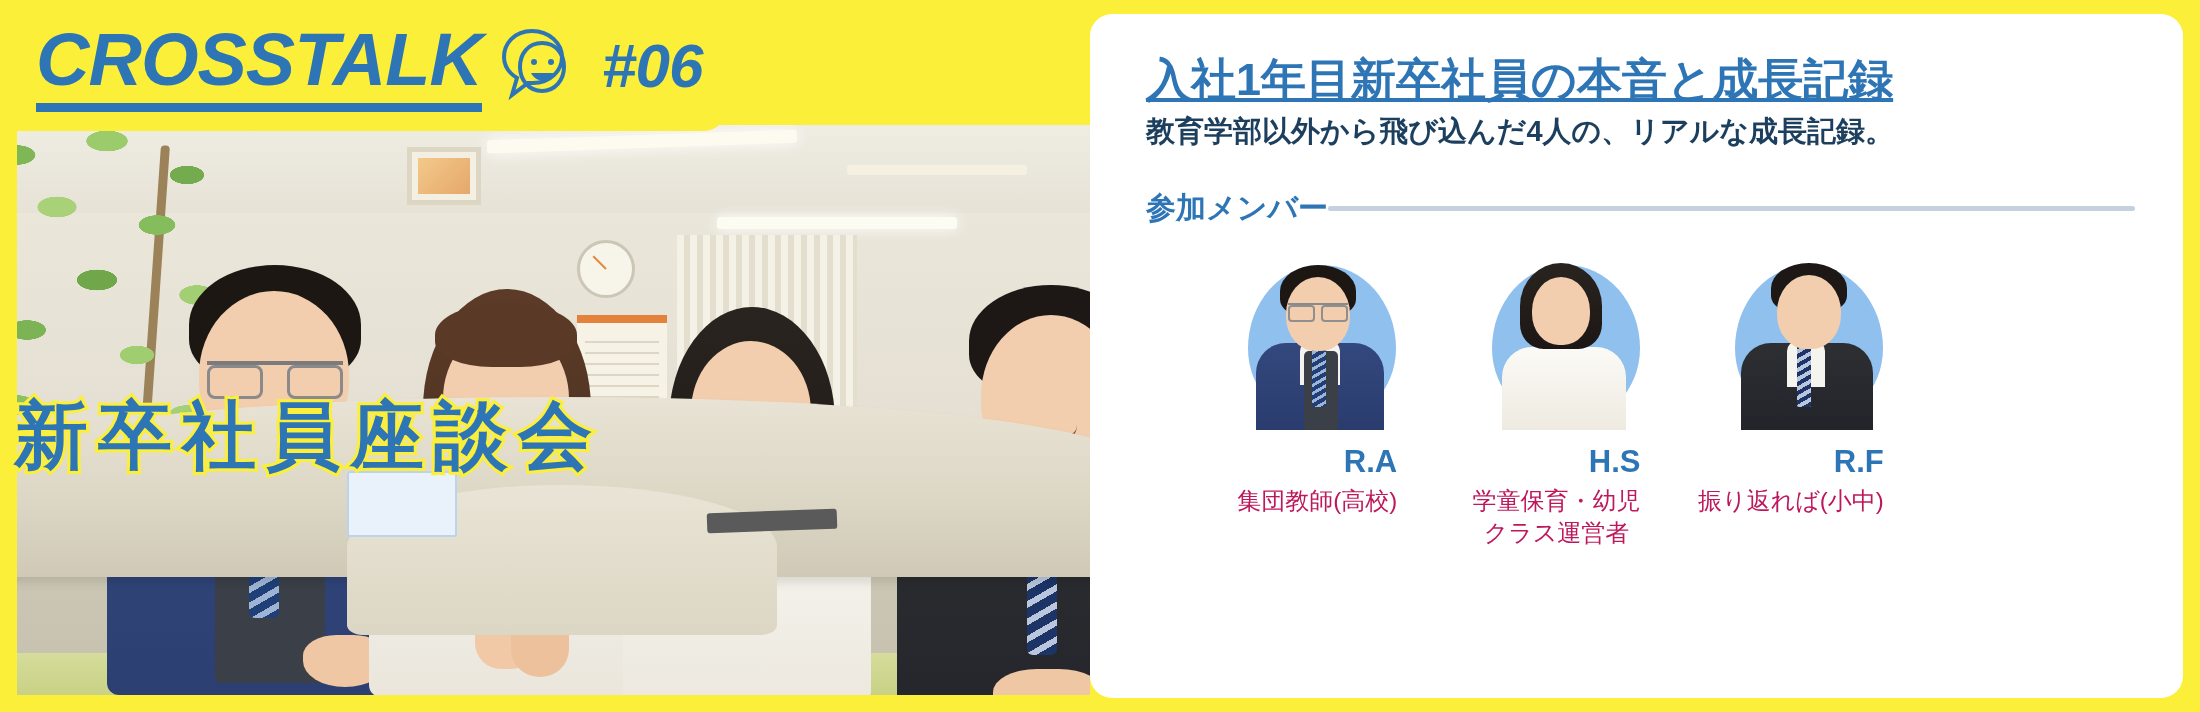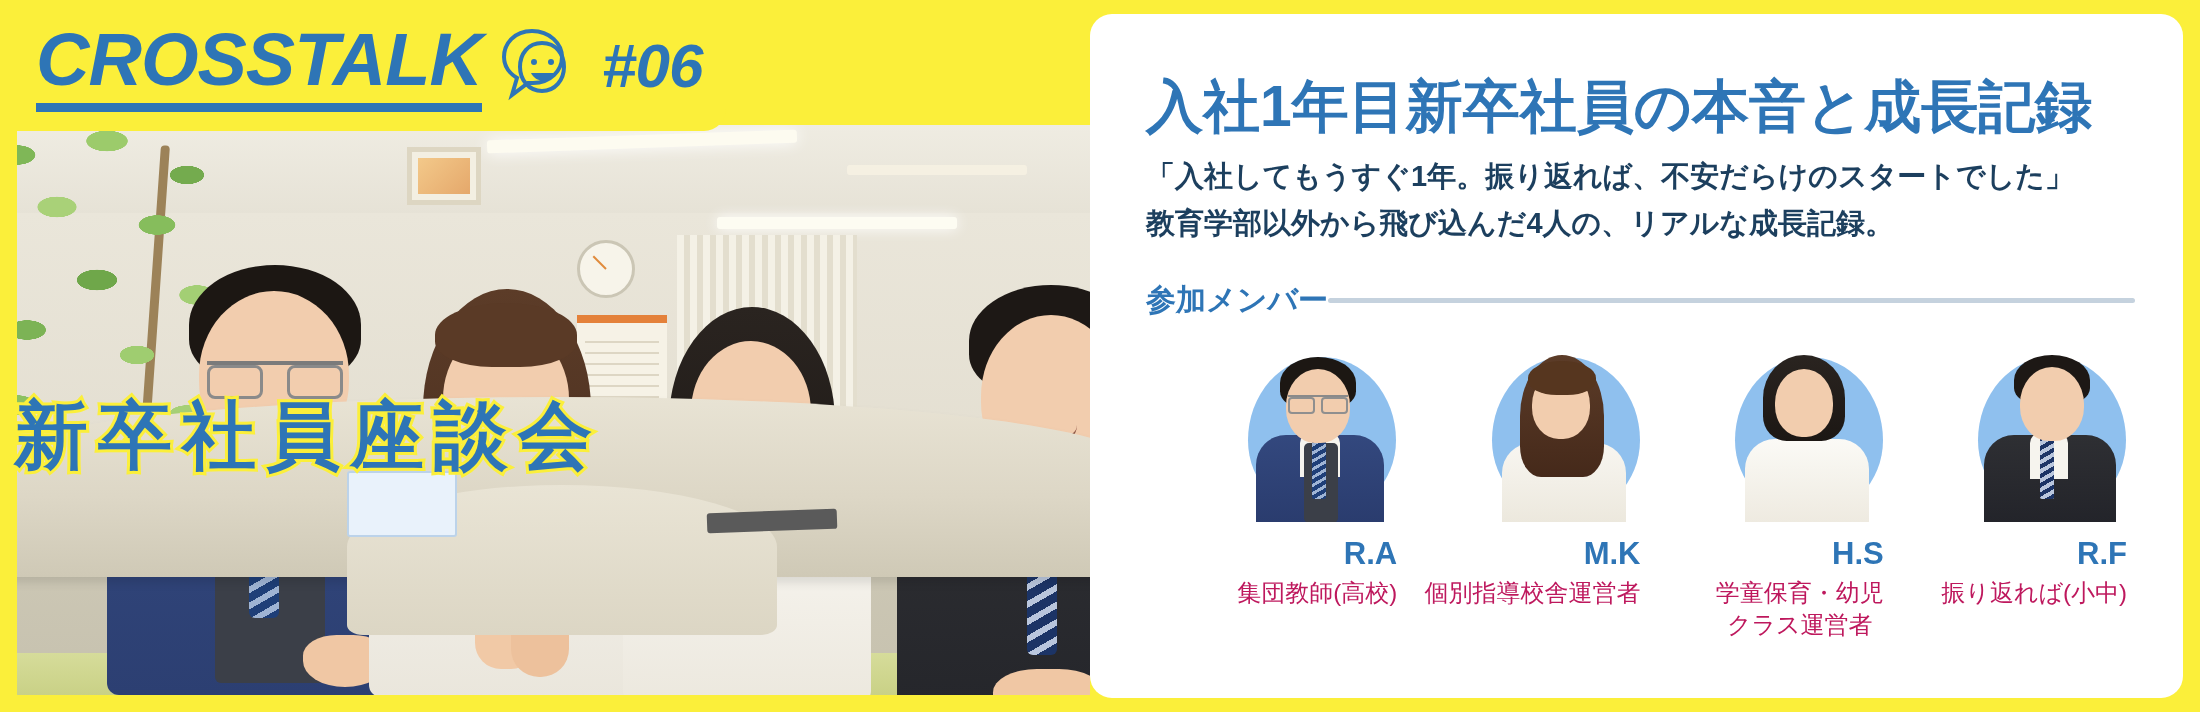--- a/index.html
+++ b/index.html
@@ -225,23 +225,24 @@
   #info-card {
     position:absolute;
     left:1090px; top:14px;
     width:1093px; height:684px;
     background:#ffffff;
     border-radius:22px 22px 22px 22px;
     padding:34px 48px 0 56px;
     overflow:hidden;
   }
   #card-title {
-    font-size:57px; font-weight:bold; color:#2E75B6;
+    font-size:45px; font-weight:bold; color:#2E75B6;
     letter-spacing:0px; line-height:1.2;
-    margin-top:24px;
+    margin-top:5px;
+    text-decoration:underline;
   }
   .card-lead {
     font-size:29px; color:#1C3F5E; font-weight:600;
     line-height:1.55; letter-spacing:0px;
     margin-top:14px;
   }
   .card-lead.l2 { margin-top:2px; }
 
   #members-head {
     display:flex; align-items:center; 
@@ -409,21 +410,20 @@
       <span id="crosstalk-num">#06</span>
     </div>
 
     <div id="zadankai">新卒社員座談会</div>
   </div>
 
   <div id="info-card">
 
     <h1 id="card-title">入社1年目新卒社員の本音と成長記録</h1>
 
-    <p class="card-lead l1">「入社してもうすぐ1年。振り返れば、不安だらけのスタートでした」</p>
 
     <p class="card-lead l2">教育学部以外から飛び込んだ4人の、リアルな成長記録。</p>
 
     <div id="members-head">
       <span id="members-label">参加メンバー</span>
       <span id="members-rule"></span>
     </div>
 
     <div id="members-row">
 
@@ -437,33 +437,20 @@
             <div class="m-tie"></div>
             <div class="m-hair"></div>
             <div class="m-head"></div>
             <div class="m-glass"></div>
           </div>
         </div>
         <div class="m-name">R.A</div>
         <div class="m-role">集団教師(高校)</div>
       </div>
 
-      <div class="member">
-        <div class="m-photo" id="m2">
-          <div class="m-blob"></div>
-          <div class="m-fig">
-            <div class="m-body"></div>
-            <div class="m-hair"></div>
-            <div class="m-head"></div>
-            <div class="m-bang"></div>
-          </div>
-        </div>
-        <div class="m-name">M.K</div>
-        <div class="m-role">個別指導校舎運営者</div>
-      </div>
 
       <div class="member">
         <div class="m-photo" id="m3">
           <div class="m-blob"></div>
           <div class="m-fig">
             <div class="m-body"></div>
             <div class="m-hair"></div>
             <div class="m-head"></div>
           </div>
         </div>

